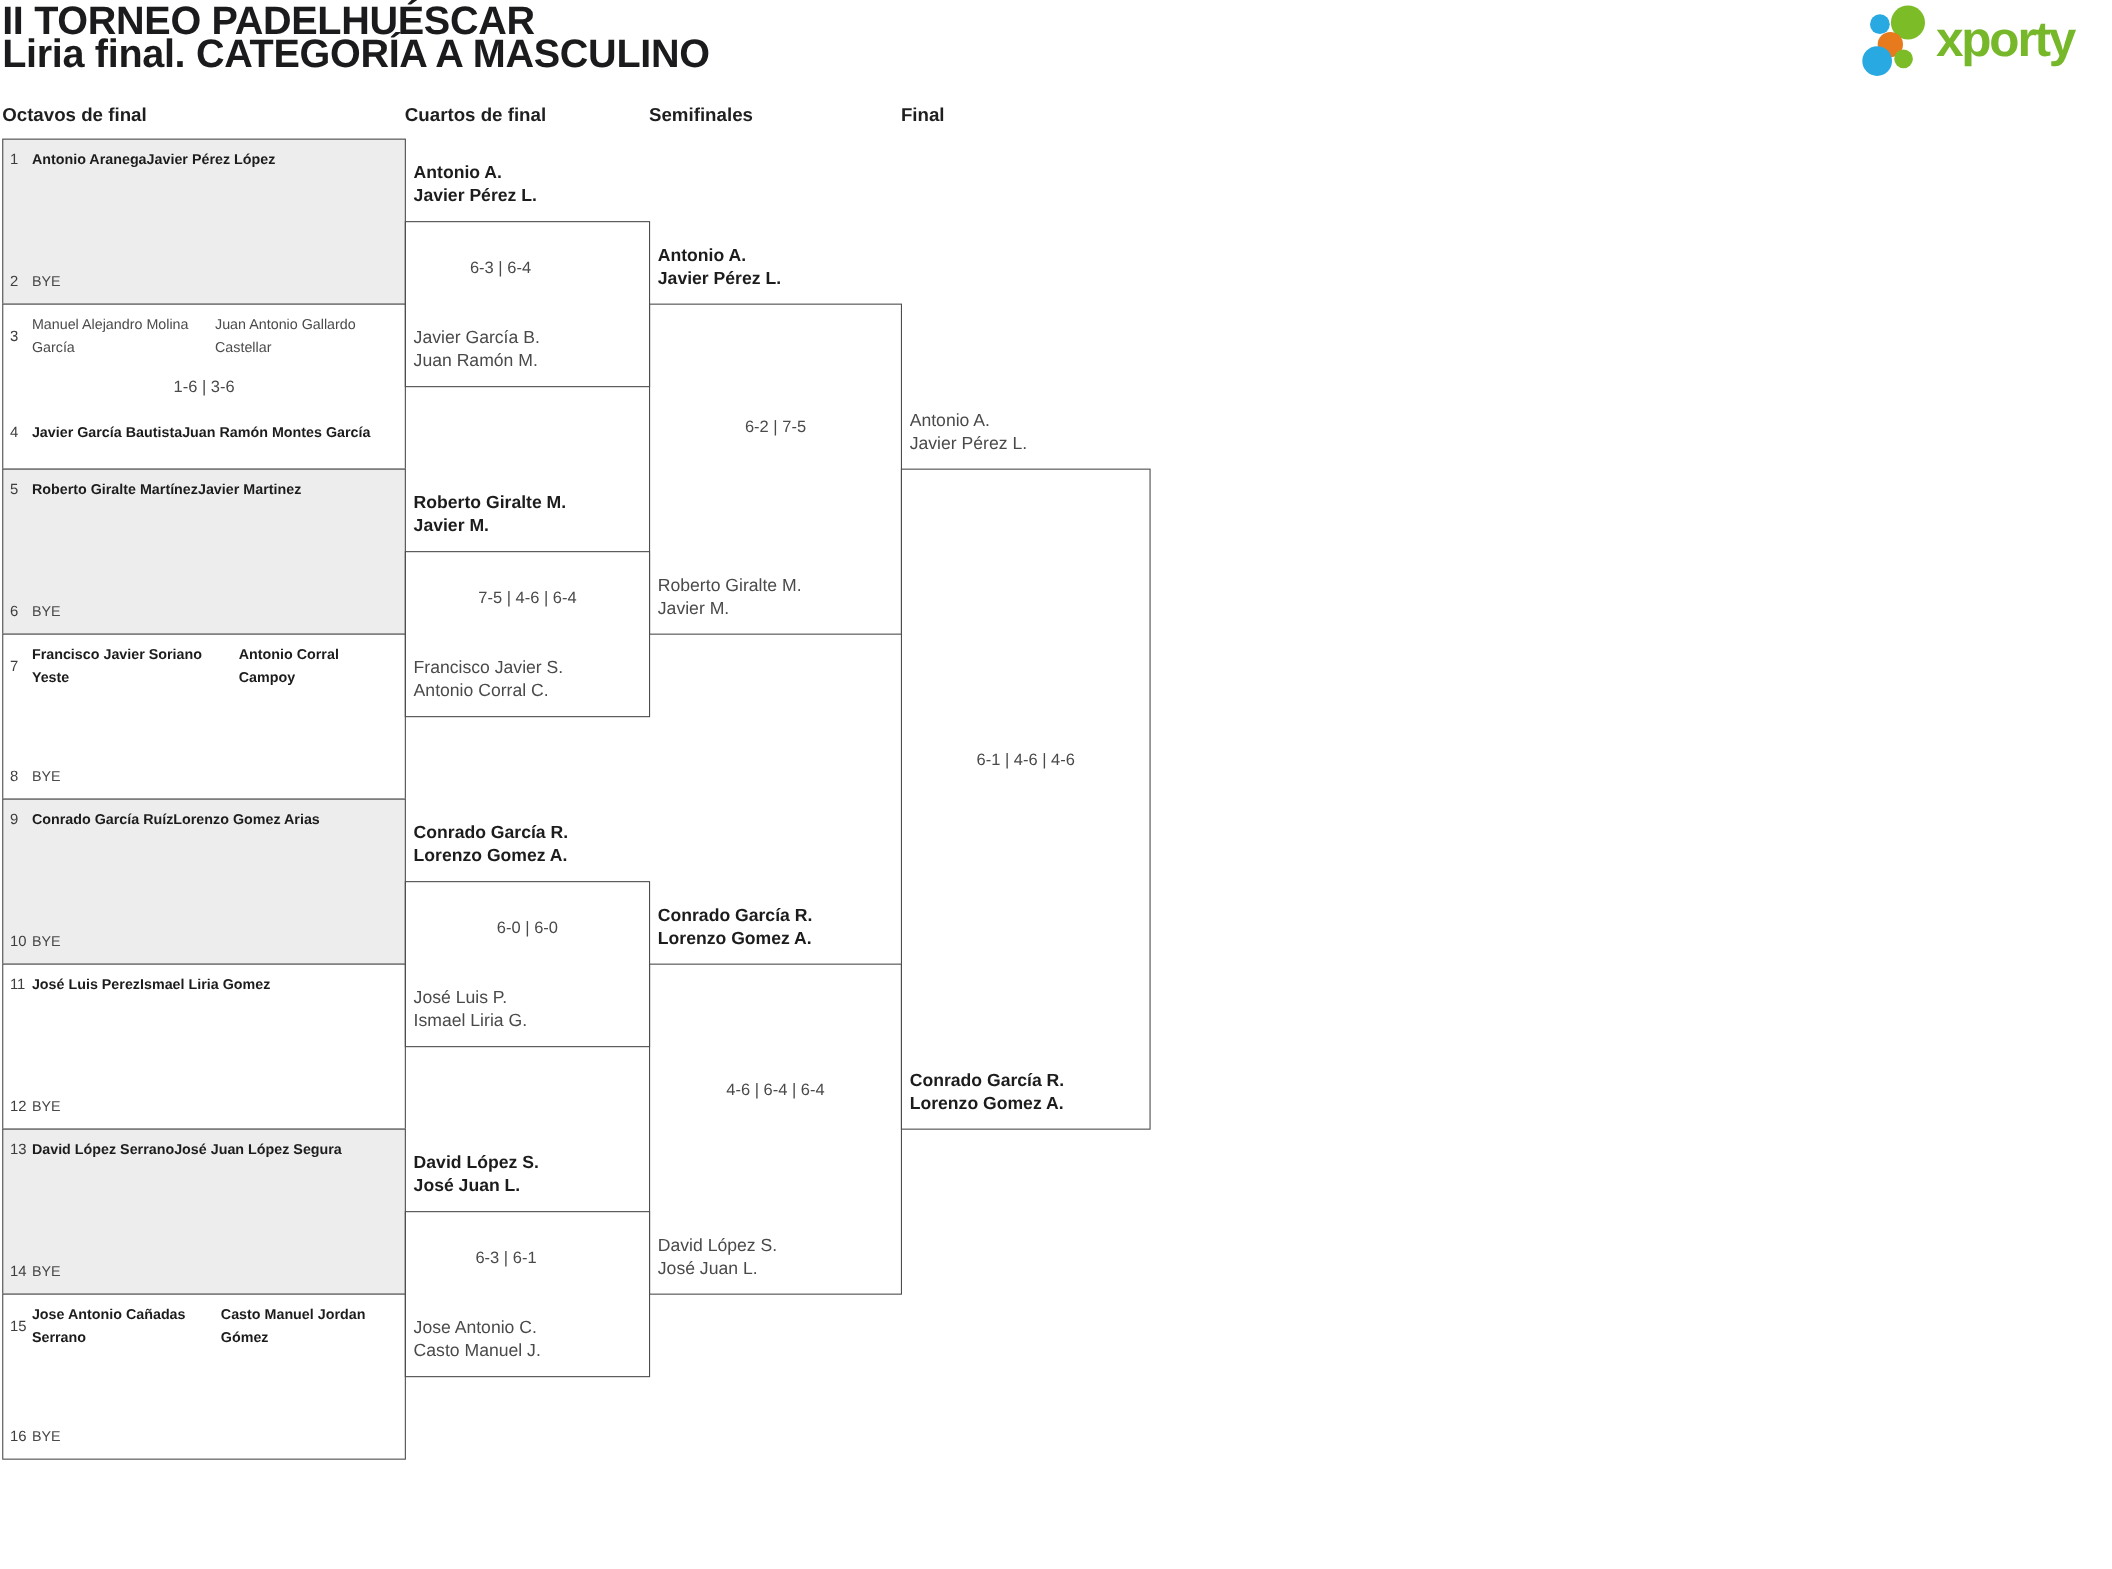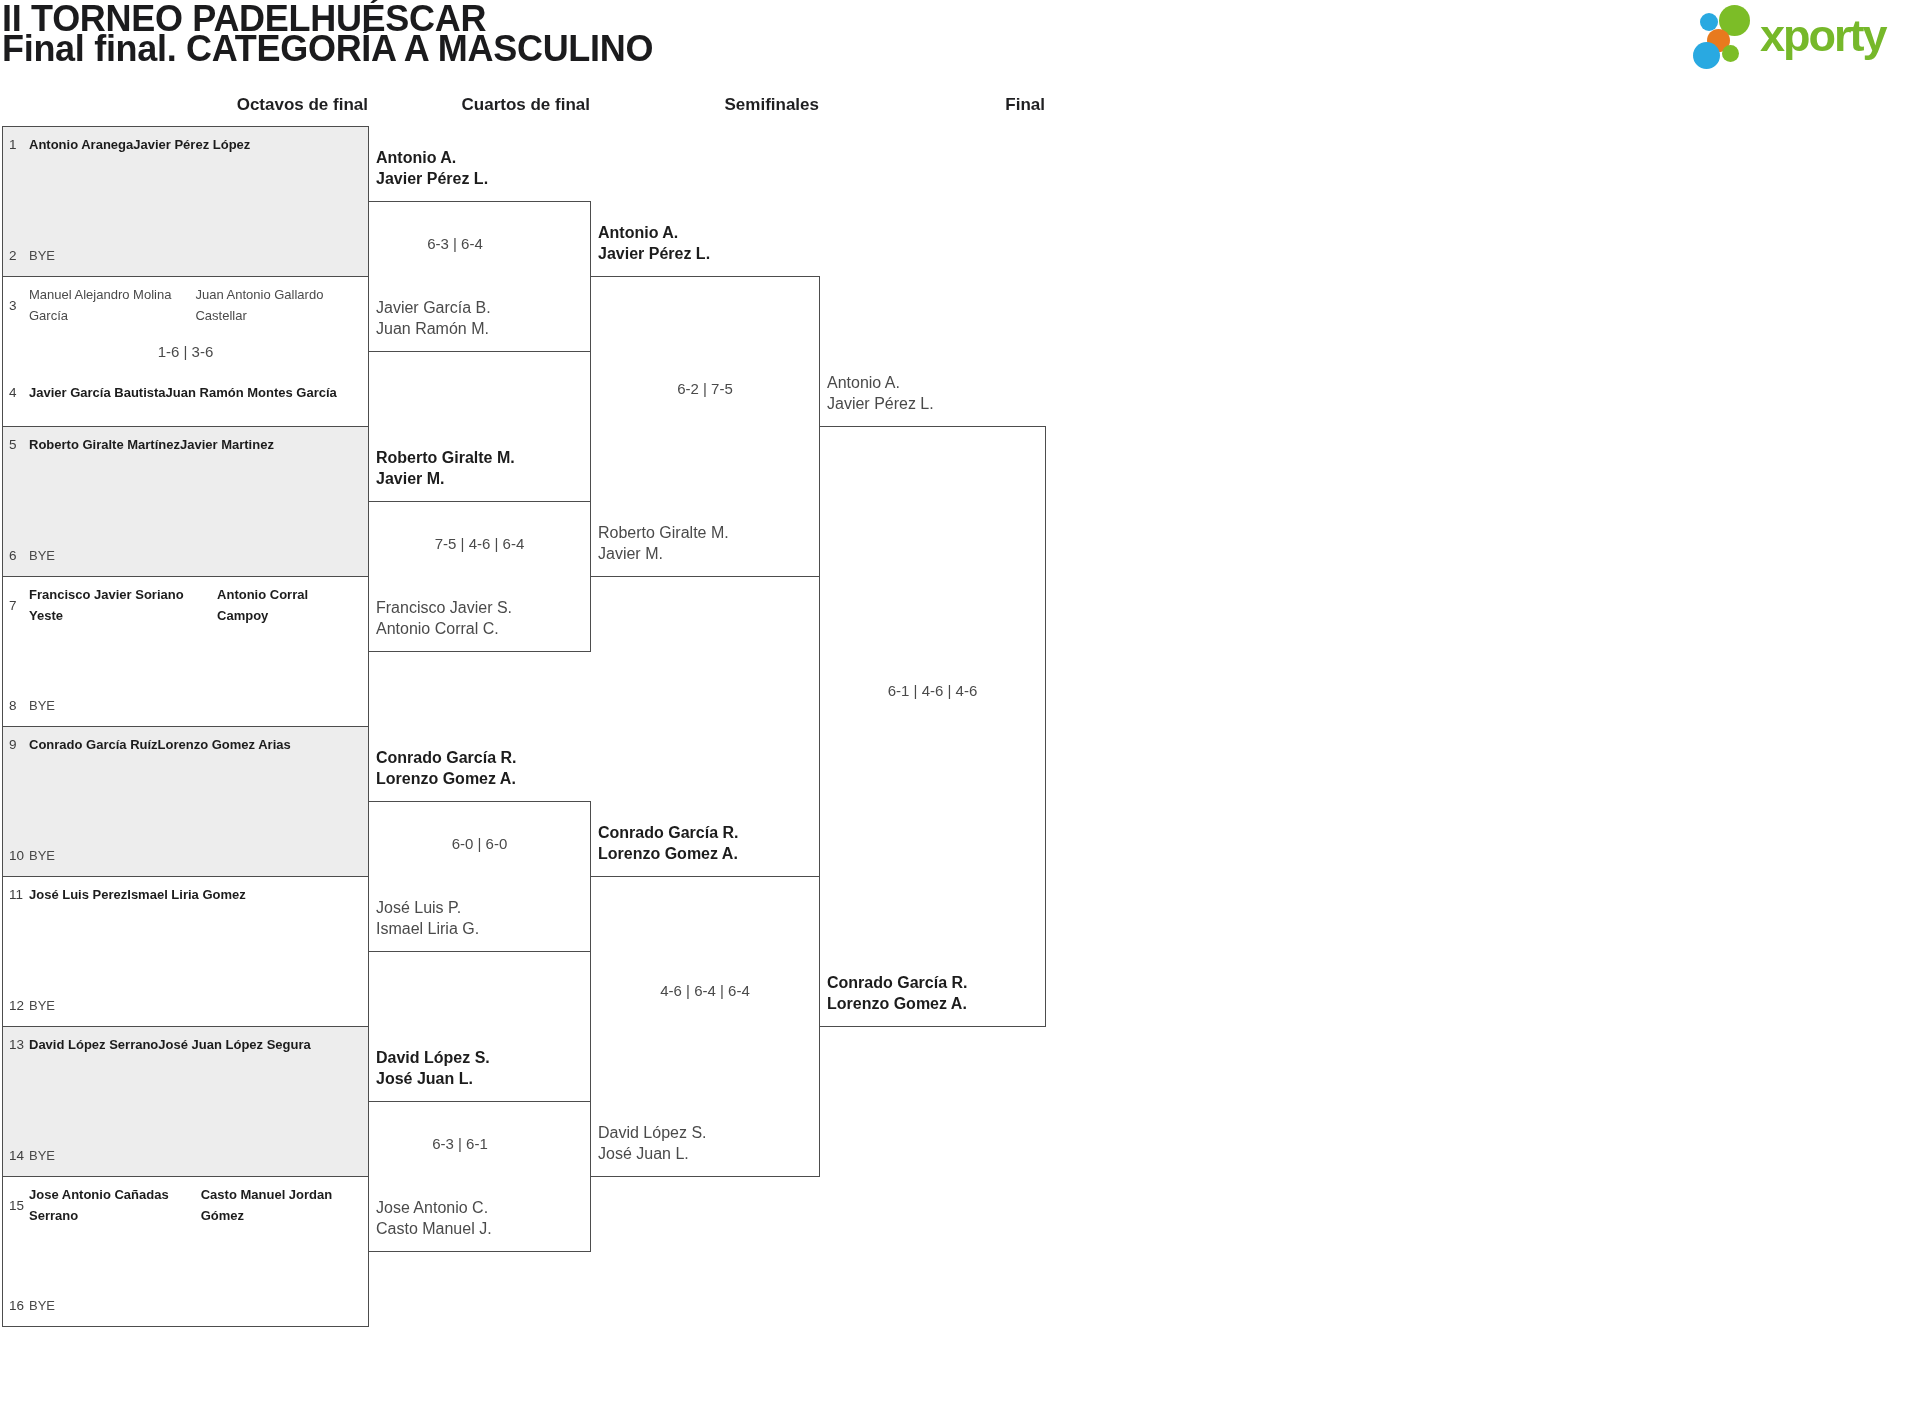--- a/index.html
+++ b/index.html
@@ -2,21 +2,21 @@
 <html><head>
 <meta charset="utf-8">
 <style>
   html,body{margin:0;padding:0;background:#fff;}
   .canvas{position:relative;width:1920px;height:1426px;background:#fff;
           font-family:"Liberation Sans","DejaVu Sans",sans-serif;overflow:hidden;}
 
   .title{position:absolute;left:2px;top:4px;font-size:36px;line-height:30px;
          font-weight:700;color:#1b1b1d;letter-spacing:-0.3px;white-space:nowrap;}
 
-  .col-header{position:absolute;top:95px;text-align:right;font-size:17px;
+  .col-header{position:absolute;top:95px;text-align:left;font-size:17px;
               font-weight:600;color:#1f1f21;}
 
   
   .obox{position:absolute;left:2px;width:367px;height:151px;border:1px solid #4d4d4d;
         box-sizing:border-box;background:#fff;}
   .obox.shaded{background:#ededed;}
   .entry{position:absolute;left:6px;right:8px;display:flex;align-items:center;}
   .seed{flex:0 0 20px;font-size:13.5px;color:#3e3e3e;}
   .names{display:flex;flex-direction:row;font-size:13px;line-height:21px;color:#4a4a4a;}
   .names.w{font-weight:700;color:#1c1c1c;}
@@ -45,21 +45,21 @@
   .brand{font-size:45px;font-weight:800;color:#76b82a;letter-spacing:-2px;
          margin-left:9px;line-height:1;}
 </style>
 </head>
 <body>
 
 <div class="canvas">
 
   <div class="title">
     <div>II TORNEO PADELHUÉSCAR</div>
-    <div>Final final. CATEGORÍA A MASCULINO</div>
+    <div>Liria final. CATEGORÍA A MASCULINO</div>
   </div>
 
   <a class="logo">
     <span class="dots">
       <span class="dot blue-sm"></span>
       <span class="dot green-lg"></span>
       <span class="dot orange"></span>
       <span class="dot blue-lg"></span>
       <span class="dot green-sm"></span>
     </span>

